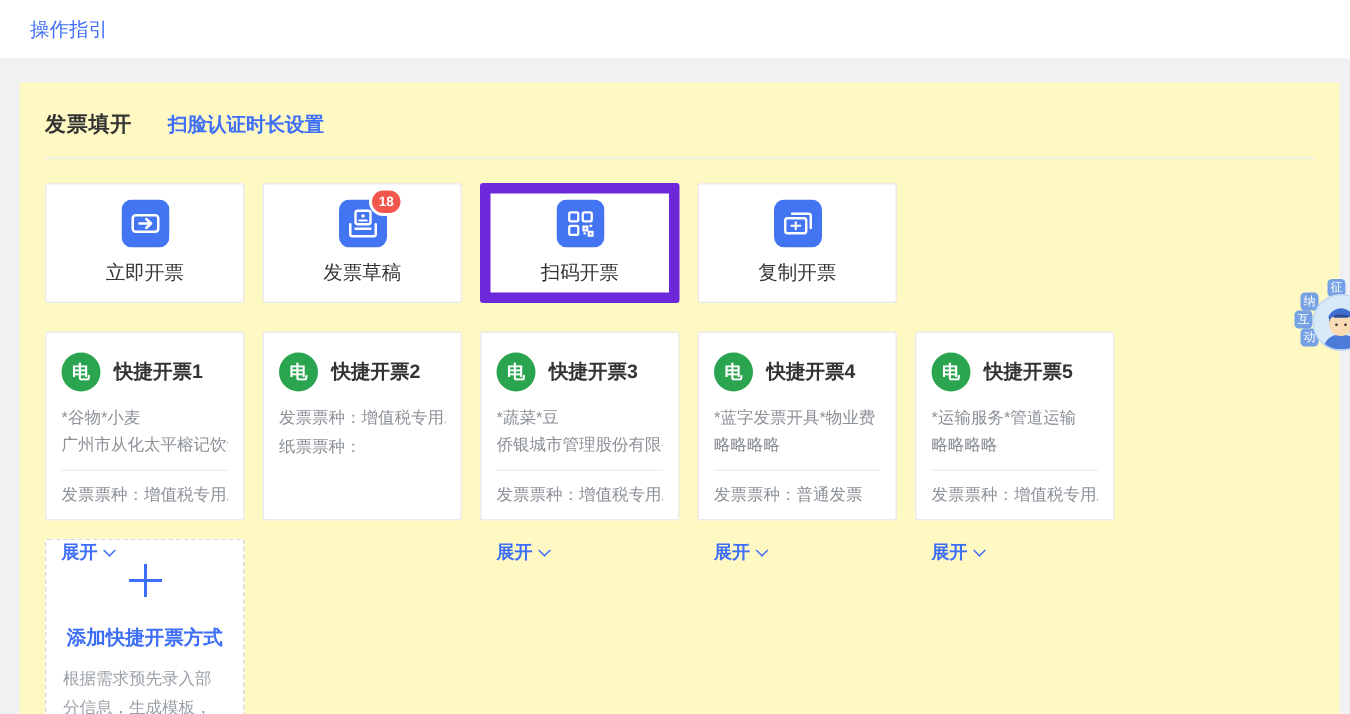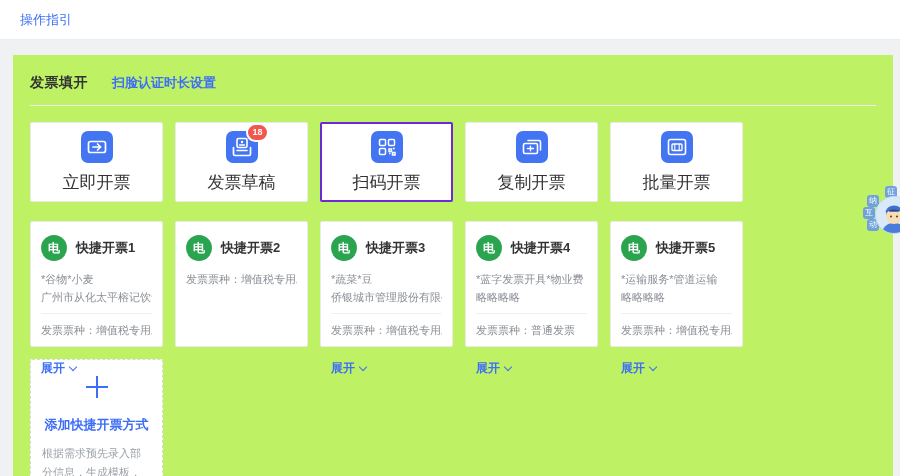--- a/index.html
+++ b/index.html
@@ -15,36 +15,36 @@
     display:flex;align-items:center;justify-content:space-between;
     padding:0 20px;box-sizing:border-box;border-bottom:1px solid #ededed;
     z-index:3;
   }
   .topbar .title{font-size:15px;font-weight:bold;color:#2b2f36;letter-spacing:.5px;}
   .link{color:#3d6ef7;text-decoration:none;cursor:pointer;}
   .topbar .guide{font-size:13px;text-align:center;}
   
   .panel{
     position:absolute;top:55px;left:13px;right:7px;bottom:0;
-    background:#bef264;padding:19px 17px;box-sizing:border-box;
+    background:#fef9c3;padding:19px 17px;box-sizing:border-box;
   }
   .panel-head{display:flex;align-items:center;}
   .panel-head .sec-title{font-size:14px;font-weight:bold;color:#333;letter-spacing:.5px;}
   .panel-head .face-link{font-size:13px;margin-left:24px;font-weight:bold;}
   .head-divider{height:1px;background:#ebedf0;margin:13px 0 16px 0;}
   
   .actions-row{display:flex;gap:12px;}
   .action-card{
     width:133px;height:80px;border:1px solid #ebebeb;border-radius:2px;
     background:#fff;display:flex;flex-direction:column;align-items:center;
     justify-content:center;cursor:pointer;box-sizing:border-box;position:relative;
   }
-  .action-card.highlight{border:2px solid #6d28d9;}
+  .action-card.highlight{border:7px solid #6d28d9;}
   .icon-wrap{position:relative;width:32px;height:32px;}
-  .action-label{margin-top:8px;font-size:17px;color:#333;}
+  .action-label{margin-top:8px;font-size:13px;color:#333;}
   .badge{
     position:absolute;top:-8px;right:-11px;background:#f2564d;color:#fff;
     font-size:9px;line-height:1;padding:3px 4px;border-radius:999px;
     border:2px solid #fff;min-width:10px;text-align:center;font-weight:bold;
   }
   
   .quick-row{display:flex;gap:12px;margin-top:19px;}
   .quick-card{
     width:133px;height:126px;border:1px solid #ebebeb;border-radius:2px;
     background:#fff;box-sizing:border-box;padding:13px 10px 8px 10px;cursor:pointer;
@@ -156,31 +156,20 @@
         <svg width="32" height="32" viewBox="0 0 32 32">
           <rect width="32" height="32" rx="7" fill="#4374f2"></rect>
           <path d="M12 9.5h11a1.5 1.5 0 011.5 1.5v8" fill="none" stroke="#fff" stroke-width="1.6" stroke-linecap="round"></path>
           <rect x="7.5" y="12.5" width="14" height="10" rx="1.5" fill="none" stroke="#fff" stroke-width="1.6"></rect>
           <path d="M11.5 17.5h6M14.5 15.2v4.6" stroke="#fff" stroke-width="1.4" stroke-linecap="round"></path>
         </svg>
       </span>
       <span class="action-label">复制开票</span>
     </div>
 
-    <div class="action-card">
-      <span class="icon-wrap">
-        <svg width="32" height="32" viewBox="0 0 32 32">
-          <rect width="32" height="32" rx="7" fill="#4374f2"></rect>
-          <rect x="7.5" y="8.5" width="17" height="15" rx="2" fill="none" stroke="#fff" stroke-width="1.6"></rect>
-          <rect x="11" y="13" width="10" height="6.5" rx="1" fill="none" stroke="#fff" stroke-width="1.4"></rect>
-          <path d="M13.8 13v6.5M18.2 13v6.5" stroke="#fff" stroke-width="1.1"></path>
-        </svg>
-      </span>
-      <span class="action-label">批量开票</span>
-    </div>
 
   </div>
 
   <div class="quick-row">
 
     <div class="quick-card">
       <div class="qc-head">
         <span class="e-badge">电</span>
         <span class="qc-title">快捷开票1</span>
       </div>
@@ -195,20 +184,21 @@
           <i class="chev"></i>
         </a>
     </div>
 
     <div class="quick-card">
       <div class="qc-head">
         <span class="e-badge">电</span>
         <span class="qc-title">快捷开票2</span>
       </div>
       <div class="qc-field" style="margin-top:9px;">发票票种：增值税专用发票</div>
+      <div class="qc-field">纸票票种：</div>
     </div>
 
     <div class="quick-card">
       <div class="qc-head">
         <span class="e-badge">电</span>
         <span class="qc-title">快捷开票3</span>
       </div>
       <div class="qc-lines">
         <div>*蔬菜*豆</div>
         <div>侨银城市管理股份有限公司</div>

